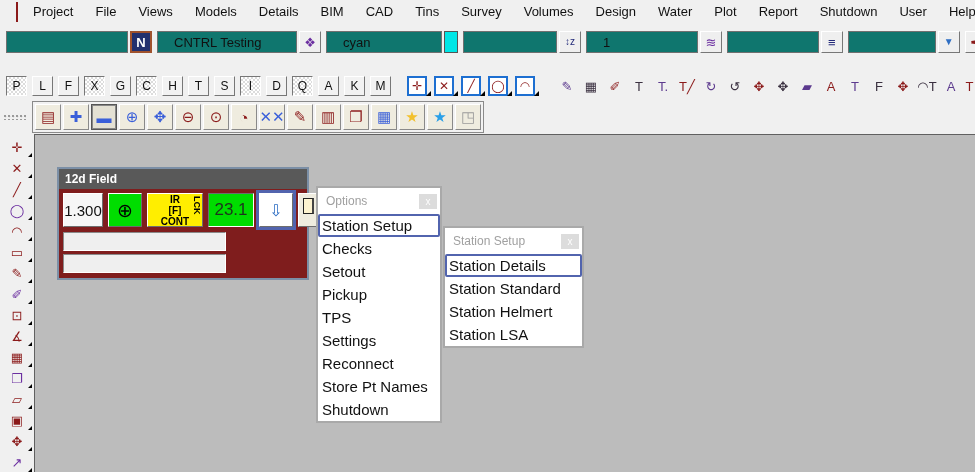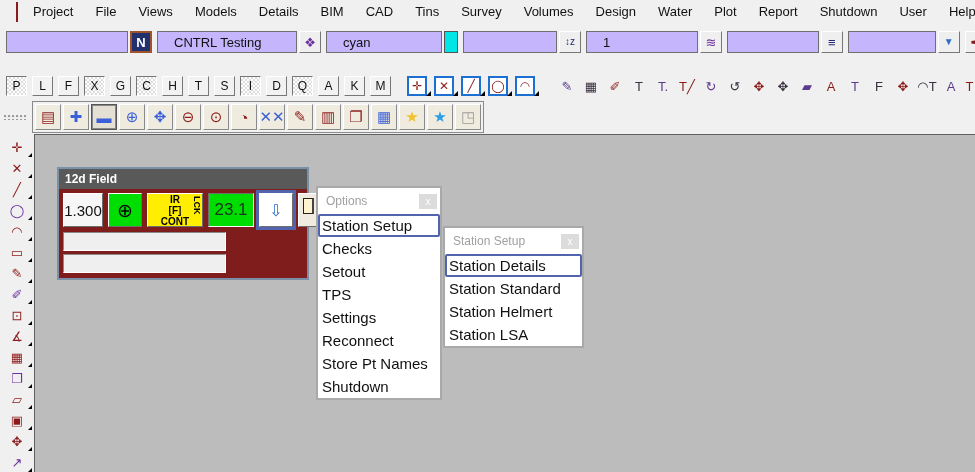--- a/index.html
+++ b/index.html
@@ -16,21 +16,21 @@
     background-image:radial-gradient(circle at 1.2px 1.2px,#9a9a9a 1px,transparent 1.4px);
     background-size:4px 4px;}
   .raised{border:1px solid;border-color:#ffffff #777777 #777777 #ffffff;background:#efefef;}
   
   #menubar{position:absolute;left:8px;top:0;width:975px;height:24px;display:flex;align-items:center;background:#f0f0f0;}
   #menubar .logo{width:18px;height:18px;margin:0 4px 0 2px;border:1px solid #8b1a1a;
     background:linear-gradient(135deg,#eef4ff 0%,#9fd0f0 35%,#d473c8 65%,#3f9e4f 100%);}
   .menu-item{font-size:13px;color:#111;padding:0 11px;line-height:24px;cursor:default;}
   
   #row2{position:absolute;left:0;top:26px;width:975px;height:32px;display:flex;align-items:center;}
-  .tb-input{height:20px;border:1px solid #707070;background:#c4b5fd;font-size:13px;padding:0 16px;
+  .tb-input{height:20px;border:1px solid #707070;background:#0f766e;font-size:13px;padding:0 16px;
     font-family:"Liberation Sans",sans-serif;margin-right:2px;color:#111;}
   .w88{width:88px}.w106{width:106px}.w82{width:82px}.w60{width:60px}.w78{width:78px}
   .w58{width:58px}.w54{width:54px}.w28{width:28px}
   .tb-btn{width:22px;height:22px;margin-right:5px;display:flex;align-items:center;justify-content:center;
     font-size:13px;line-height:1;cursor:default;}
   .n-btn{background:#23306e;color:#fff;border:2px solid #a0522d;font-weight:bold;font-size:13px;}
   .swatch{border:1px solid #555;}
   .purple{color:#6b2fa0}.navy{color:#232a7a}.blueic{color:#2f6fc4}.redic{color:#8b1a1a}
   
   #row3{position:absolute;left:0;top:72px;width:975px;height:28px;display:flex;align-items:center;}
@@ -273,20 +273,21 @@
 
 <div id="options-menu" class="float-menu">
   <div class="fm-header">
     <span class="fm-title">Options</span>
     <span class="fm-close">x</span>
   </div>
   <div class="fm-items">
       <div class="fm-item selected">Station Setup</div>
       <div class="fm-item">Checks</div>
       <div class="fm-item">Setout</div>
+      <div class="fm-item">Pickup</div>
       <div class="fm-item">TPS</div>
       <div class="fm-item">Settings</div>
       <div class="fm-item">Reconnect</div>
       <div class="fm-item">Store Pt Names</div>
       <div class="fm-item">Shutdown</div>
     </div>
 </div>
 
 <div id="station-menu" class="float-menu">
   <div class="fm-header">

